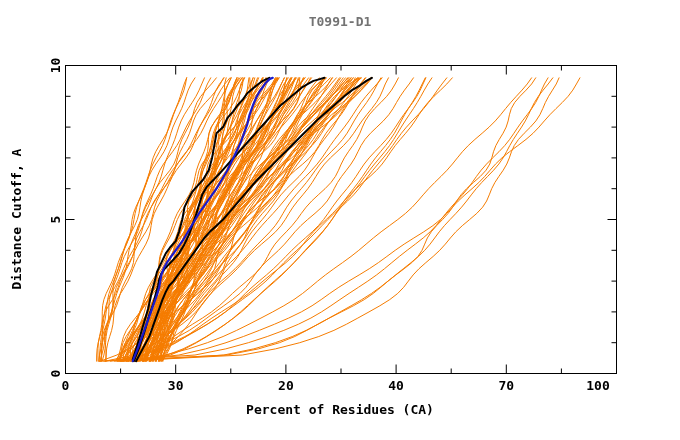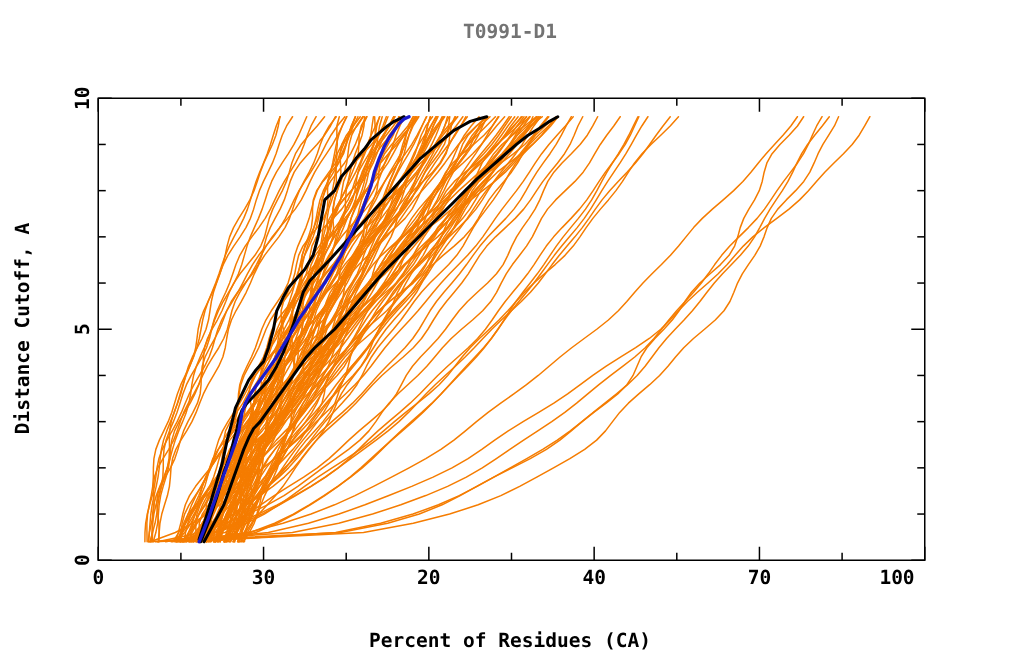--- a/index.html
+++ b/index.html
@@ -29,21 +29,21 @@
     text-align: center;
     font-family: "DejaVu Sans Mono", "Liberation Mono", monospace;
     font-size: 13px;
     font-weight: bold;
     color: #737373;
     letter-spacing: 0px;
   }
   #xlabel {
     position: absolute;
     left: 0;
-    top: 420px;
+    top: 402px;
     width: 680px;
     text-align: center;
     font-family: "DejaVu Sans Mono", "Liberation Mono", monospace;
     font-size: 13px;
     font-weight: bold;
     color: #000000;
   }
   #ylabel-wrap {
     position: absolute;
     left: 4px;

